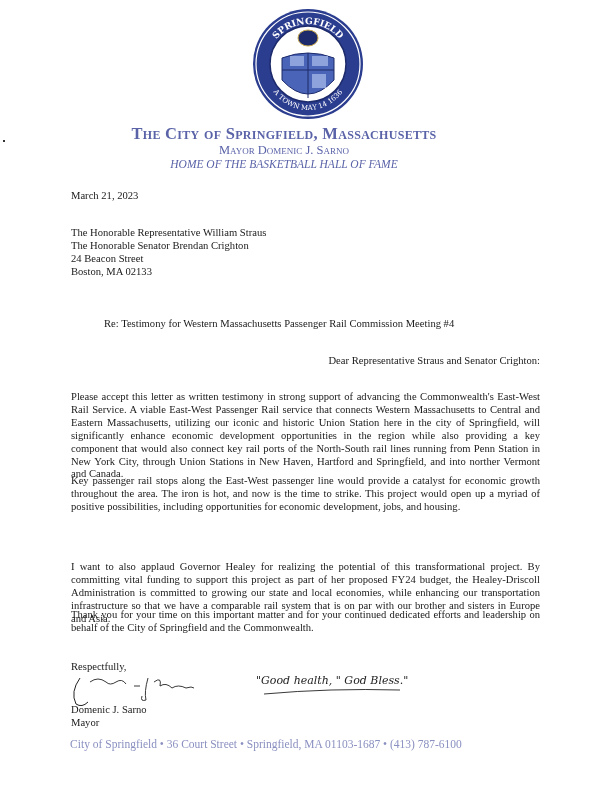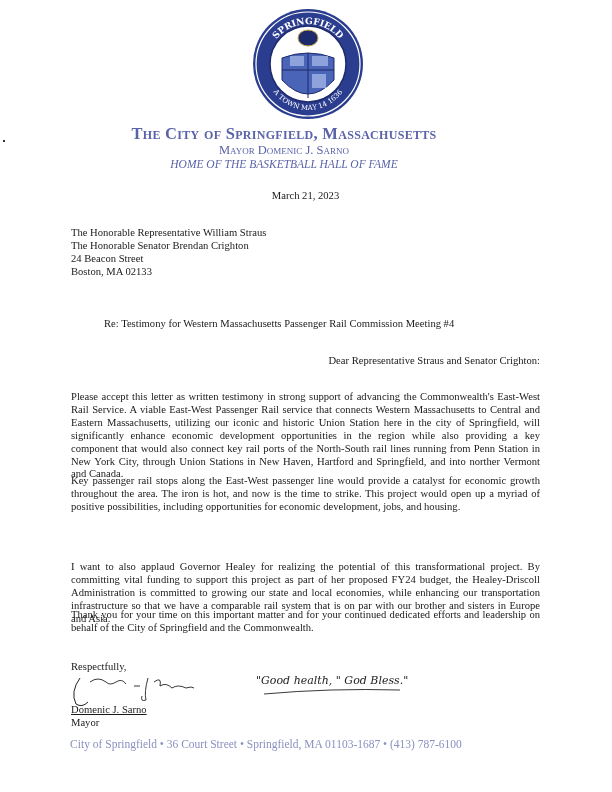--- a/index.html
+++ b/index.html
@@ -4,32 +4,32 @@
 <style>
   html, body { margin: 0; padding: 0; background: #ffffff; }
   body { width: 612px; height: 792px; position: relative; overflow: hidden;
          font-family: "Liberation Serif", "DejaVu Serif", serif; color: #1a1a1a; }
   .seal { position: absolute; left: 252px; top: 8px; width: 112px; height: 112px; }
   .hdr { position: absolute; left: 0; width: 568px; text-align: center; color: #5a63a8; }
   .hdr-title { top: 124px; font-size: 16.5px; font-variant: small-caps; font-weight: bold; letter-spacing: 0.3px; }
   .hdr-mayor { top: 143px; font-size: 12.5px; font-variant: small-caps; }
   .hdr-home { top: 158px; font-size: 11.5px; font-style: italic; }
   .body-text { position: absolute; left: 71px; width: 469px; font-size: 10.6px; line-height: 12.9px; }
-  .date { top: 190px; text-align: center; }
+  .date { top: 190px; }
   .addr { top: 227px; }
   .addr div { white-space: nowrap; }
   .re { top: 318px; left: 104px; }
   .salutation { top: 355px; text-align: right; }
   .para { text-align: justify; }
   .p1 { top: 369px; margin-top: 22px; }
   .p2 { top: 475px; }
   .p3 { top: 542px; margin-top: 19px; }
   .p4 { top: 609px; }
   .closing { top: 661px; }
-  .name { top: 704px; text-decoration: underline; }
+  .name { top: 704px; }
   .title { top: 717px; }
   .sig { position: absolute; left: 68px; top: 672px; width: 130px; height: 36px; }
   .note { position: absolute; left: 250px; top: 664px; width: 170px; height: 36px; }
   .footer { position: absolute; top: 738px; left: 0; width: 532px; text-align: center;
             color: #8a90c0; font-size: 11.5px; }
   .mark { position: absolute; background: #333; }
 </style>
 </head>
 <body>
 

